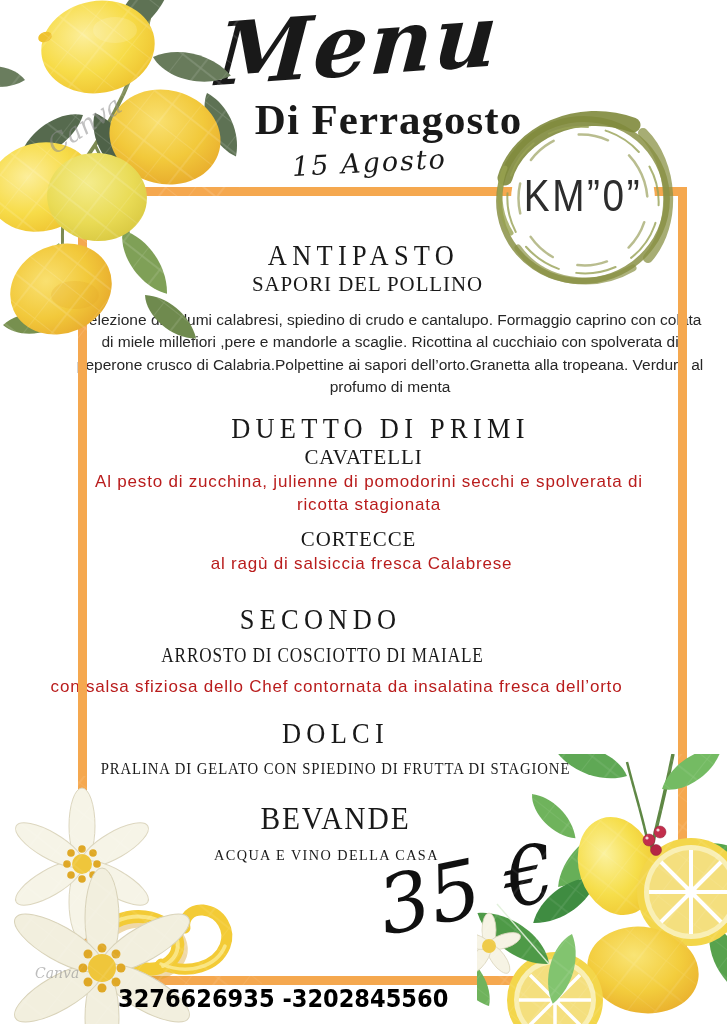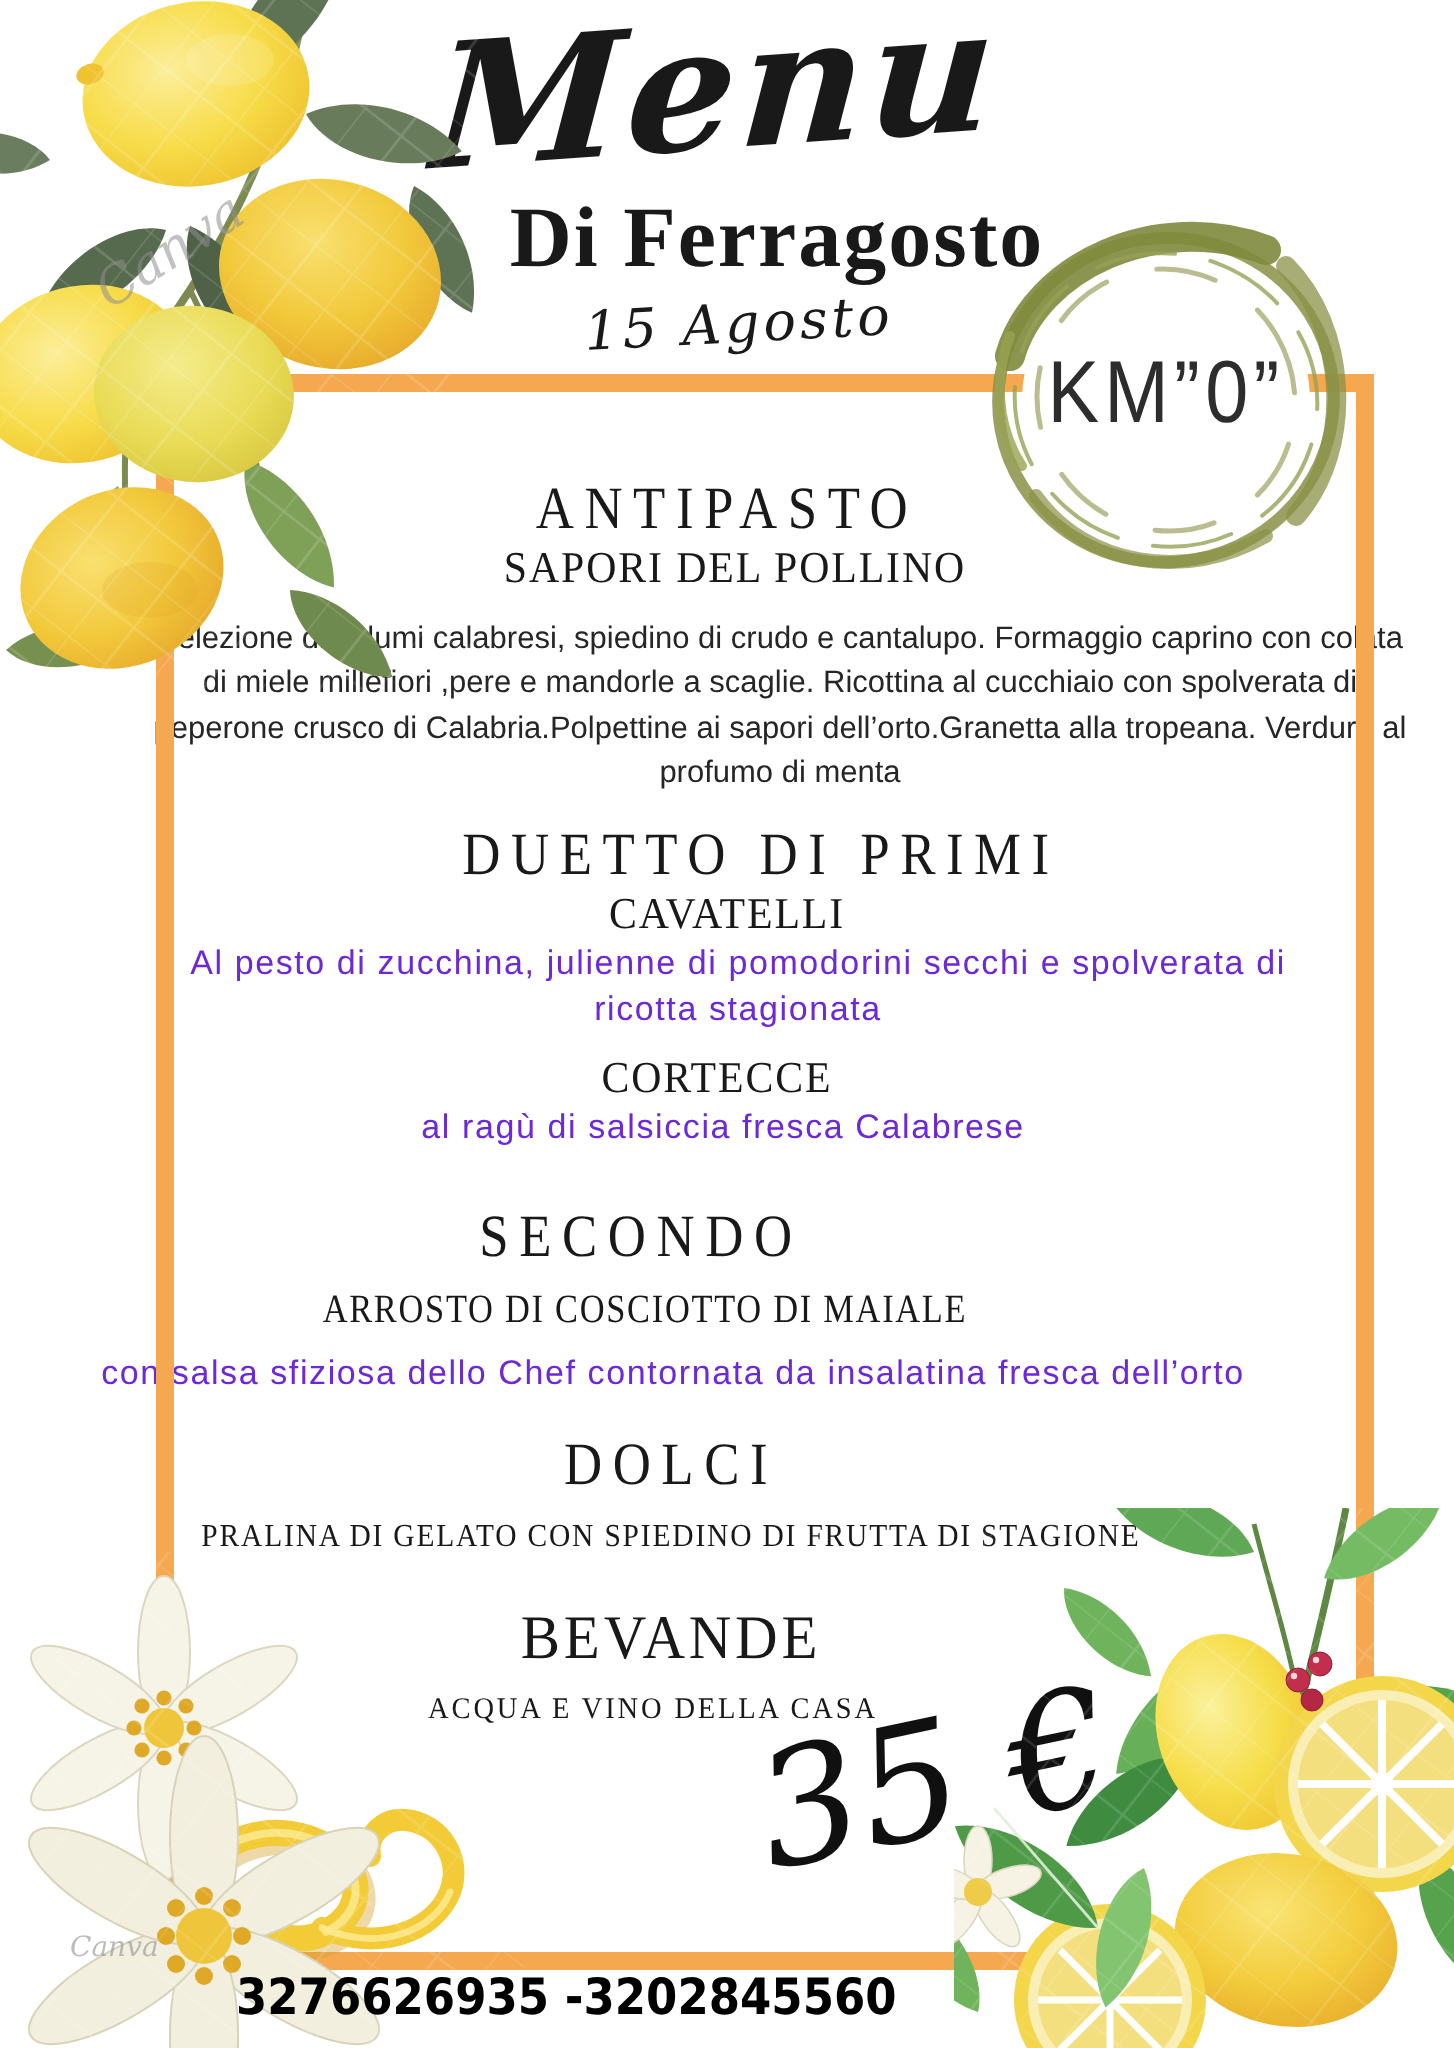--- a/index.html
+++ b/index.html
@@ -21,21 +21,21 @@
   .h1{font-size:30px;letter-spacing:6px;transform:scaleX(.88);}
   .h1b{font-size:31px;letter-spacing:2px;transform:scaleX(.95);}
   .h2{font-size:22px;letter-spacing:1px;transform:scaleX(.95);}
   .h2s{font-size:20px;letter-spacing:1px;transform:scaleX(.86);}
   .h2xs{font-size:15px;letter-spacing:1.5px;transform:scaleX(.95);}
   .h2p{font-size:16px;letter-spacing:1px;transform:scaleX(.92);}
   
   .body1{font-family:"Liberation Sans",sans-serif;font-size:15.5px;line-height:1.45;
          color:#262626;text-align:center;}
   .body2{font-family:"Liberation Sans",sans-serif;font-size:17px;letter-spacing:.8px;
-         color:#6d28d9;line-height:1.35;text-align:center;}
+         color:#b91c1c;line-height:1.35;text-align:center;}
   .price{top:843px;left:352px;width:230px;text-align:center;z-index:2;
     font-family:"DejaVu Serif",serif;font-style:italic;font-size:80px;color:#101010;
     transform:rotate(-12deg);}
   .phone{top:984px;left:118px;z-index:5;font-family:"DejaVu Sans",sans-serif;font-weight:bold;
     font-size:25px;color:#000;transform:scaleX(.9);transform-origin:0 50%;}
 </style>
 </head>
 <body>
 
 <div class="page">

